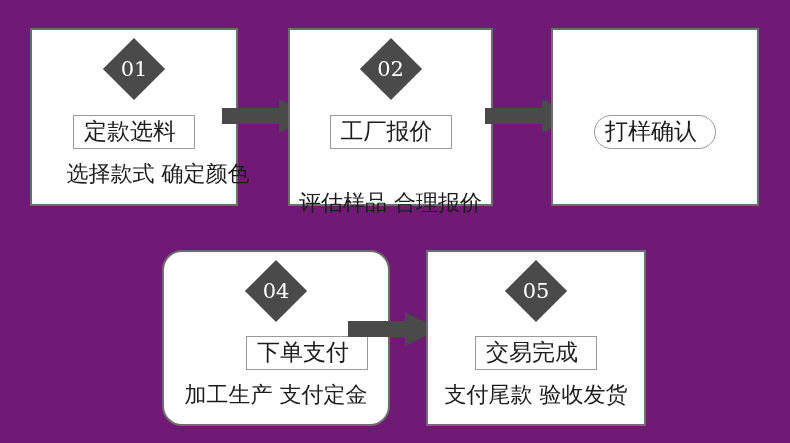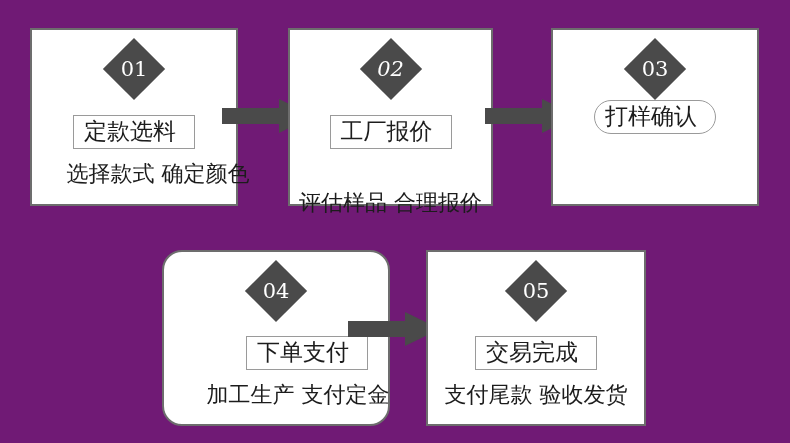--- a/index.html
+++ b/index.html
@@ -110,49 +110,45 @@
     <div class="sub-text" style="top:132px;padding-left:24px;">选择款式 确定颜色</div>
   </div>
 
   <div class="arrow" style="left:222px; top:99px; width:92px; height:34px;">
     <svg width="92" height="34" viewBox="0 0 92 34">
       <polygon points="0,9 57,9 57,0 92,17 57,34 57,25 0,25" fill="#4a4a4a"></polygon>
     </svg>
   </div>
 
   <div class="step-card" style="left:288px; top:28px; width:205px; height:178px;">
-    <div class="badge-wrap" style="top:8px;font-style:italic;">
+    <div class="badge-wrap" style="top:8px;">
       <div class="badge-diamond"></div>
       <div class="badge-num">02</div>
     </div>
     <div class="title-box" style="top:85px;">工厂报价</div>
     <div class="sub-text" style="top:124px;margin-top:37px;">评估样品 合理报价</div>
   </div>
 
   <div class="arrow" style="left:485px; top:99px; width:92px; height:34px;">
     <svg width="92" height="34" viewBox="0 0 92 34">
       <polygon points="0,9 57,9 57,0 92,17 57,34 57,25 0,25" fill="#4a4a4a"></polygon>
     </svg>
   </div>
 
   <div class="step-card" style="left:551px; top:28px; width:208px; height:178px;">
-    <div class="badge-wrap" style="top:8px;">
-      <div class="badge-diamond"></div>
-      <div class="badge-num">03</div>
-    </div>
-    <div class="title-box" style="top:70px;border-radius:17px;">打样确认</div>
+    <div class="title-box" style="top:85px;border-radius:17px;">打样确认</div>
   </div>
 
   <div class="step-card" style="left:162px; top:250px; width:228px; height:176px;border-radius:20px;">
     <div class="badge-wrap" style="top:8px;">
       <div class="badge-diamond"></div>
       <div class="badge-num">04</div>
     </div>
     <div class="title-box" style="top:84px;margin-left:31px;">下单支付</div>
-    <div class="sub-text" style="top:131px;padding-left:22px;">加工生产 支付定金</div>
+    <div class="sub-text" style="top:131px;">加工生产 支付定金</div>
   </div>
 
   <div class="arrow" style="left:348px; top:312px; width:92px; height:34px;">
     <svg width="92" height="34" viewBox="0 0 92 34">
       <polygon points="0,9 57,9 57,0 92,17 57,34 57,25 0,25" fill="#4a4a4a"></polygon>
     </svg>
   </div>
 
   <div class="step-card" style="left:426px; top:250px; width:220px; height:176px;">
     <div class="badge-wrap" style="top:8px;">

